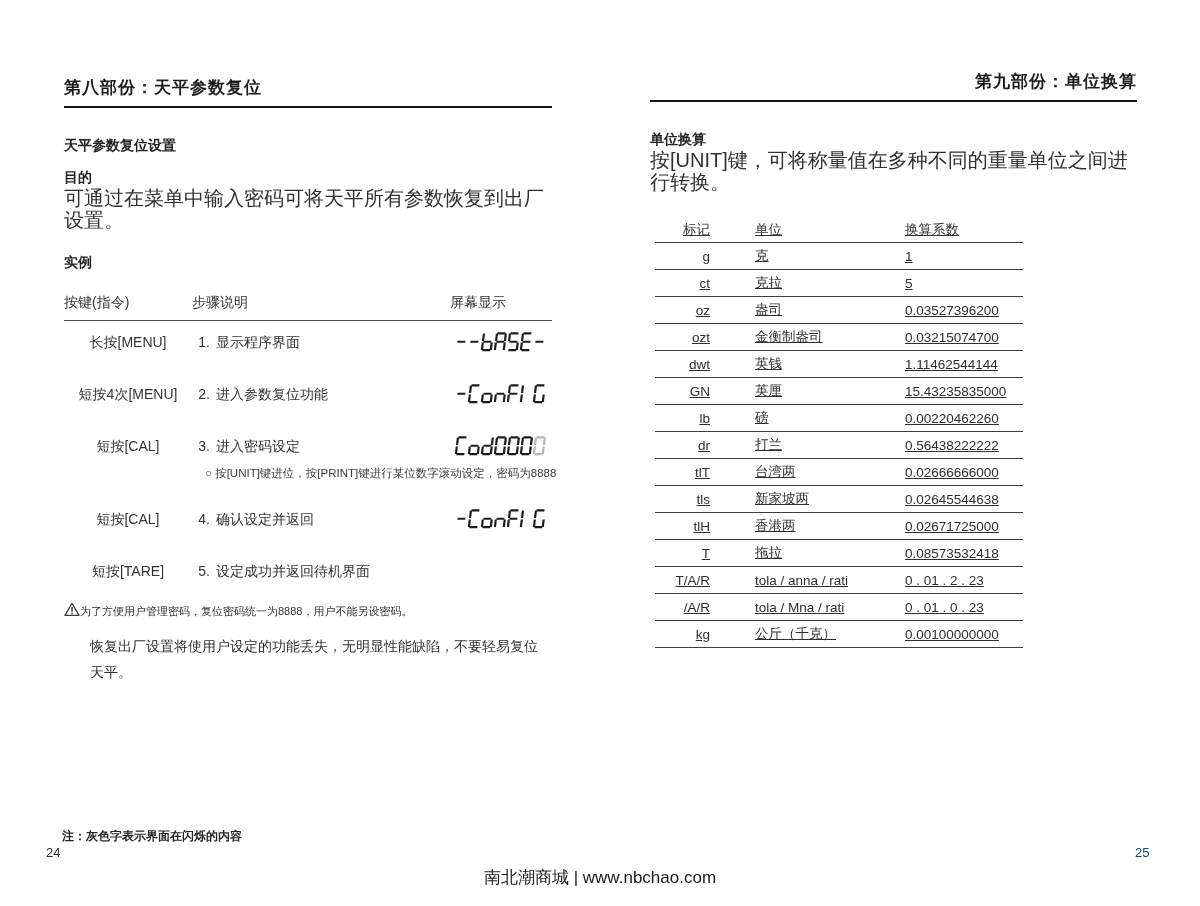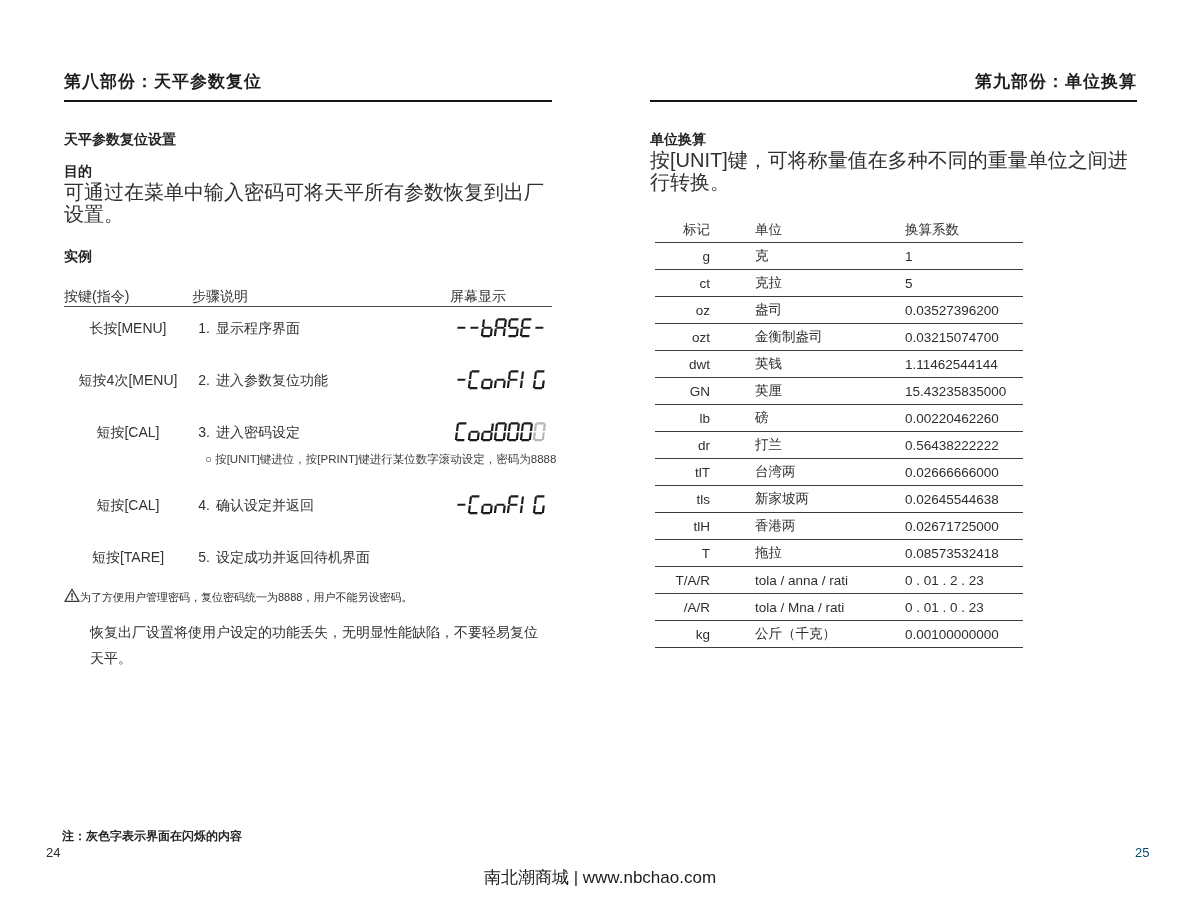--- a/index.html
+++ b/index.html
@@ -1,37 +1,37 @@
 <!DOCTYPE html>
 <html><head>
 <meta charset="utf-8">
 <style>
   html,body{margin:0;padding:0;}
   body{
     width:1200px;height:906px;position:relative;background:#ffffff;
     font-family:"Liberation Sans","DejaVu Sans",sans-serif;color:#262626;
     overflow:hidden;
   }
-  .col-left{position:absolute;left:64px;top:70px;width:488px;}
+  .col-left{position:absolute;left:64px;top:76px;width:488px;}
   .col-right{position:absolute;left:650px;top:70px;width:487px;}
 
   .page-header{
     font-size:17px;font-weight:bold;color:#1c1c1c;letter-spacing:1px;
     padding-bottom:7px;border-bottom:2px solid #161616;
   }
   .page-header.right{text-align:right;}
 
   .section-title{font-size:14px;font-weight:bold;color:#242424;margin-top:29px;}
   .sub-title{font-size:14px;font-weight:bold;color:#242424;margin-top:14px;}
   .body-text{font-size:20px;color:#303030;line-height:22px;}
   .example-title{font-size:14px;font-weight:bold;color:#242424;margin-top:23px;}
 
   .steps-head{
     display:flex;font-size:14px;color:#333;margin-top:22px;
-    border-bottom:1px solid #4a4a4a;
+    padding-bottom:8px;border-bottom:1px solid #4a4a4a;
   }
   .sh-key{width:128px;}
   .sh-desc{flex:1;}
   .sh-disp{width:102px;}
 
   .step-row{margin-top:30px;font-size:14px;color:#333;}
   .step-row:first-child{margin-top:13px;}
   .step-line{display:flex;align-items:flex-start;text-align:center;}
   .step-key{width:128px;}
   .step-desc-wrap{flex:1;display:flex;}
@@ -43,21 +43,21 @@
   .warn{margin-top:20px;display:flex;align-items:flex-start;font-size:11px;color:#303030;line-height:20px;}
   .warn-icon{flex:0 0 auto;margin-top:1px;}
   .caution{margin:10px 0 0 26px;width:452px;font-size:14px;color:#303030;line-height:26px;}
 
   .units-table{
     border-collapse:collapse;margin:24px 0 0 5px;width:368px;
     font-size:13.5px;color:#2e2e2e;table-layout:fixed;
   }
   .units-table th{font-weight:normal;font-size:13.5px;color:#333;height:25px;padding:0;}
   .units-table td{height:26px;padding:0;}
-  .units-table th,.units-table td{border-bottom:1px solid #3c3c3c;vertical-align:middle;}
+  .units-table th,.units-table td{border-bottom:1px solid #3c3c3c;vertical-align:middle;text-decoration:underline;}
   .uc1{width:65px;text-align:right;padding-right:10px!important;box-sizing:border-box;}
   .uc2{width:185px;text-align:left;padding-left:35px!important;box-sizing:border-box;}
   .uc3{text-align:left;margin-left:40px;}
 
   .footnote{position:absolute;left:62px;top:828px;font-size:12px;font-weight:bold;color:#262626;}
   .pagenum-left{position:absolute;left:46px;top:845px;font-size:13px;color:#2b2b2b;}
   .pagenum-right{position:absolute;left:1135px;top:845px;font-size:13px;color:#0c4a6e;}
   .site-footer{position:absolute;left:0;top:866px;width:1200px;text-align:center;font-size:17px;color:#1b1b1b;}
 </style>
 </head>

